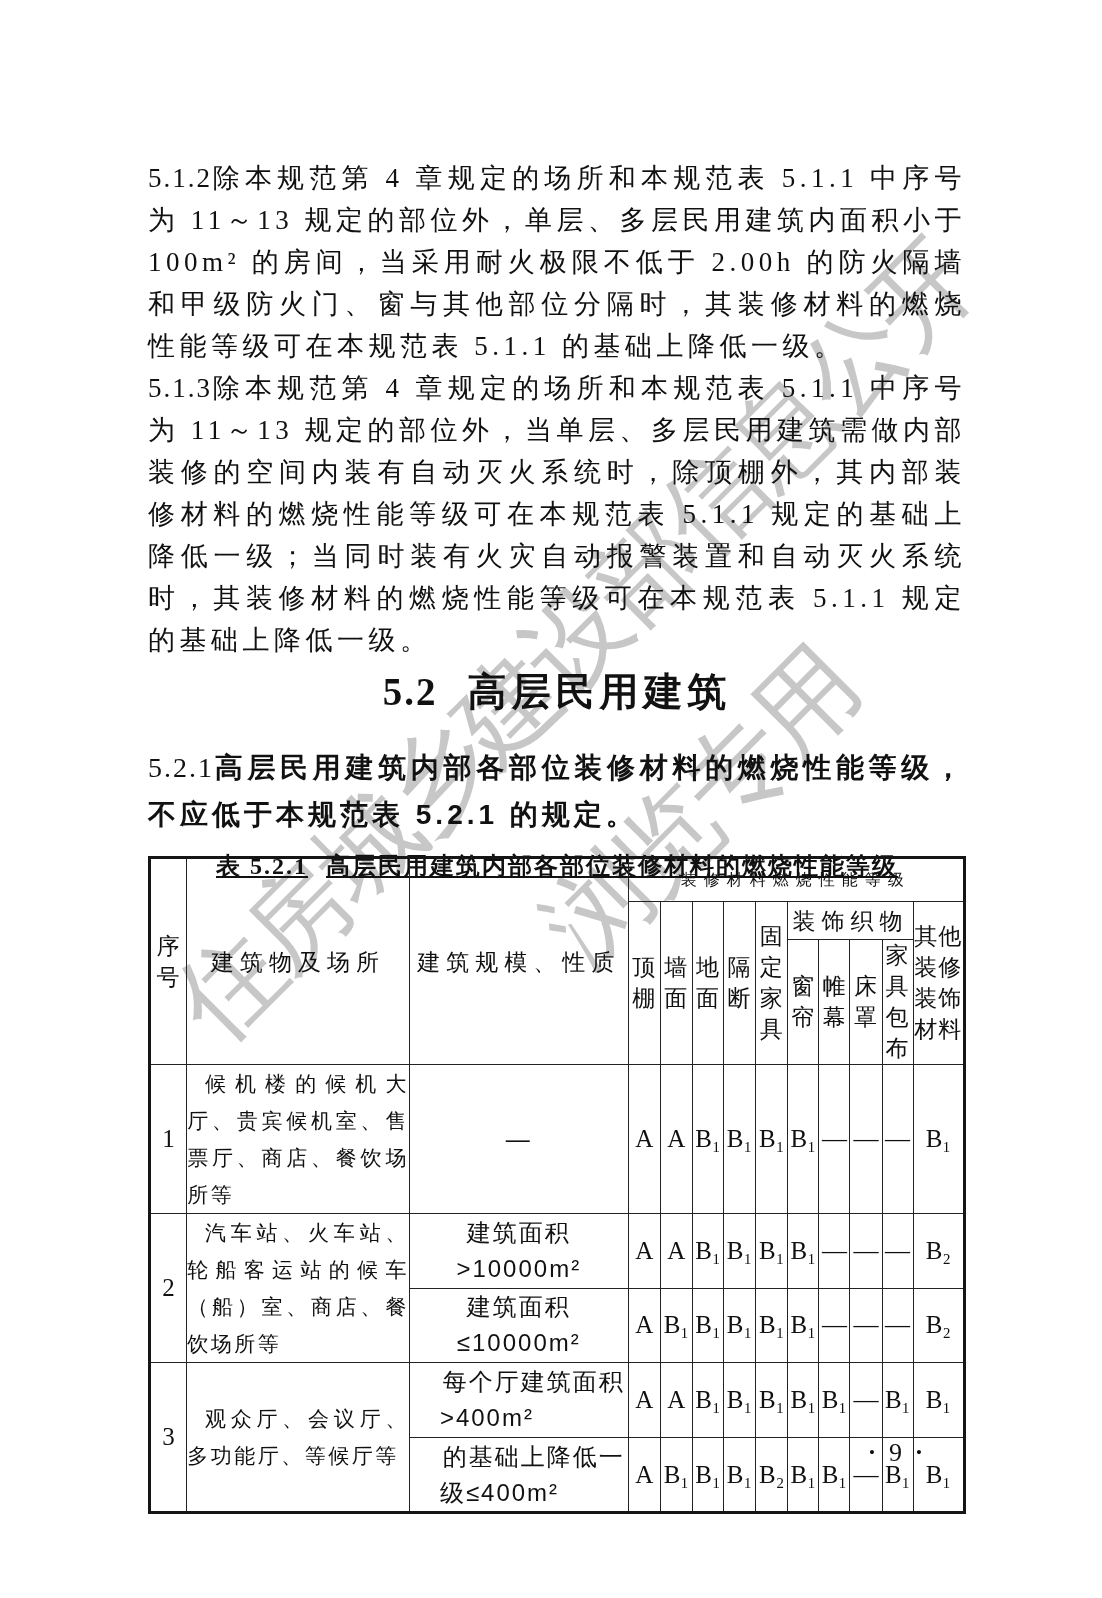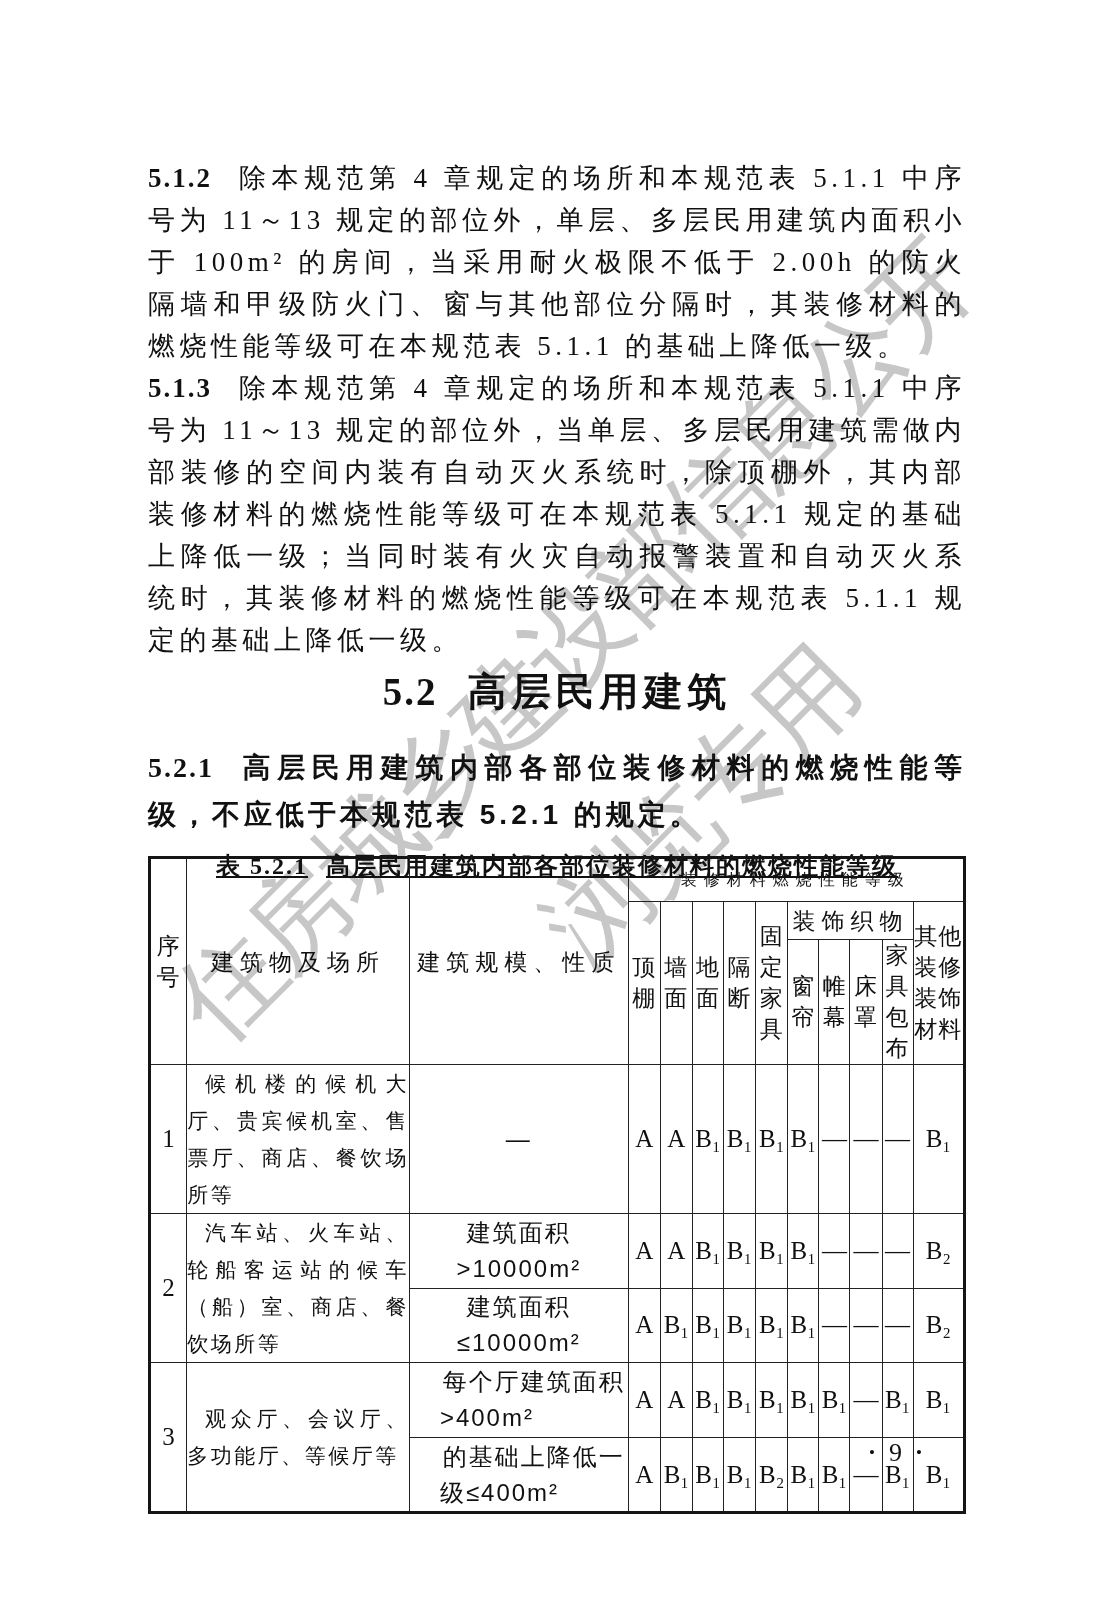--- a/index.html
+++ b/index.html
@@ -19,21 +19,21 @@
   #wm1{left:576px;top:641px;}
   #wm2{left:702px;top:807px;}
   
   .content{position:absolute;z-index:1;left:148px;width:818px;}
   #clauses{top:157px;}
   .clause{
     margin:0;font-size:27px;line-height:42px;letter-spacing:4.5px;
     text-align:justify;text-justify:inter-character;
   }
   .clause-label{
-    font-weight:bold;letter-spacing:2px;margin-right:26px;
+    font-weight:normal;letter-spacing:2px;
     font-family:"Liberation Serif","DejaVu Serif",serif;
   }
   #section-heading{
     top:665px;text-align:center;font-size:39px;font-weight:bold;
     font-family:"Liberation Sans","DejaVu Sans",sans-serif;letter-spacing:5px;
   }
   #section-heading .num{font-family:"Liberation Serif","DejaVu Serif",serif;margin-right:30px;letter-spacing:2px;}
   #clause521{top:744px;}
   #clause521 .clause{
     font-size:28px;line-height:47px;font-weight:bold;letter-spacing:4px;

